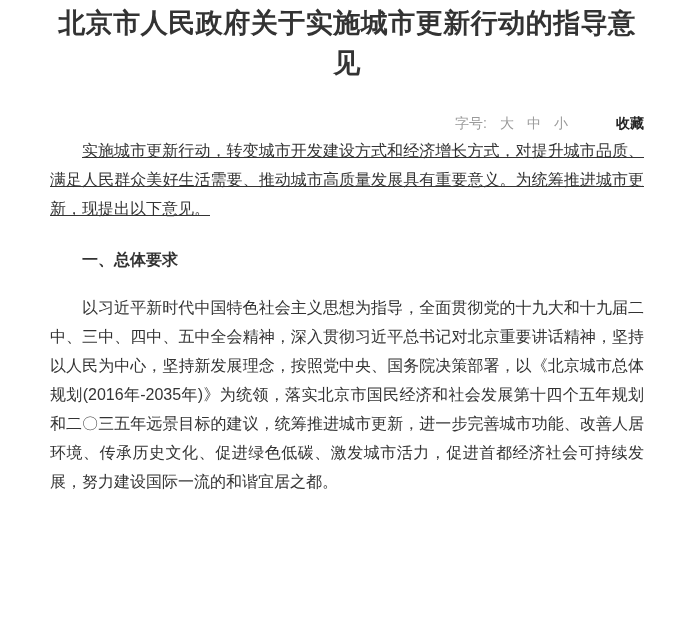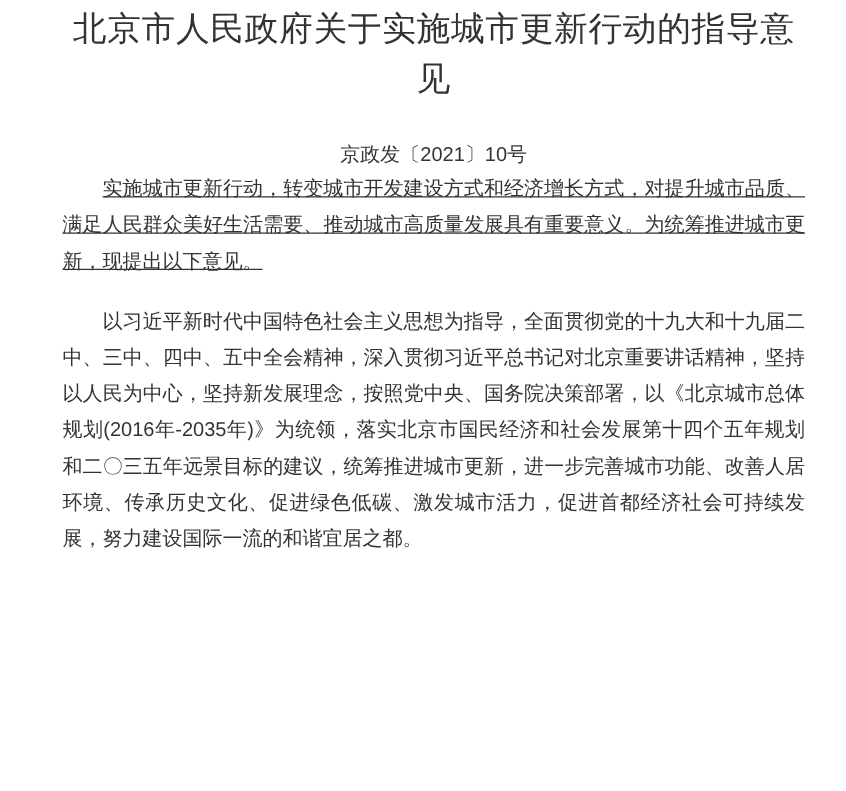--- a/index.html
+++ b/index.html
@@ -16,21 +16,21 @@
   }
   .page {
     box-sizing: border-box;
     width: 677px;
     height: 633px;
     padding: 3px 33px 0 50px;
   }
   .title {
     margin: 0;
     font-size: 27px;
-    font-weight: 400;
+    font-weight: 700;
     line-height: 40px;
     text-align: center;
     color: #333333;
     letter-spacing: 0.5px;
   }
   .toolbar {
     margin-top: 31px;
     height: 20px;
     display: flex;
     justify-content: flex-end;
@@ -75,23 +75,30 @@
   .subheading{ margin-top: 14px; text-indent: 2em; }
   .p-body    { margin-top: 19px; }
 </style>
 </head>
 <body>
 
 <div class="page">
 
   <h1 class="title">北京市人民政府关于实施城市更新行动的指导意见</h1>
 
+  <div class="toolbar">
+    <span class="muted">字号:</span>
+    <a class="fs-opt">大</a>
+    <a class="fs-opt">中</a>
+    <a class="fs-opt">小</a>
+    <a class="favorite">收藏</a>
+  </div>
 
-  <div class="doc-number">京政发〔2021〕10号</div>
 
 
   <p class="para indent p-intro">实施城市更新行动，转变城市开发建设方式和经济增长方式，对提升城市品质、满足人民群众美好生活需要、推动城市高质量发展具有重要意义。为统筹推进城市更新，现提出以下意见。</p>
 
+  <p class="para heading">一、总体要求</p>
 
 
   <p class="para indent p-body">以习近平新时代中国特色社会主义思想为指导，全面贯彻党的十九大和十九届二中、三中、四中、五中全会精神，深入贯彻习近平总书记对北京重要讲话精神，坚持以人民为中心，坚持新发展理念，按照党中央、国务院决策部署，以《北京城市总体规划(2016年-2035年)》为统领，落实北京市国民经济和社会发展第十四个五年规划和二〇三五年远景目标的建议，统筹推进城市更新，进一步完善城市功能、改善人居环境、传承历史文化、促进绿色低碳、激发城市活力，促进首都经济社会可持续发展，努力建设国际一流的和谐宜居之都。</p>
 
 </div>
 
 </body></html>

